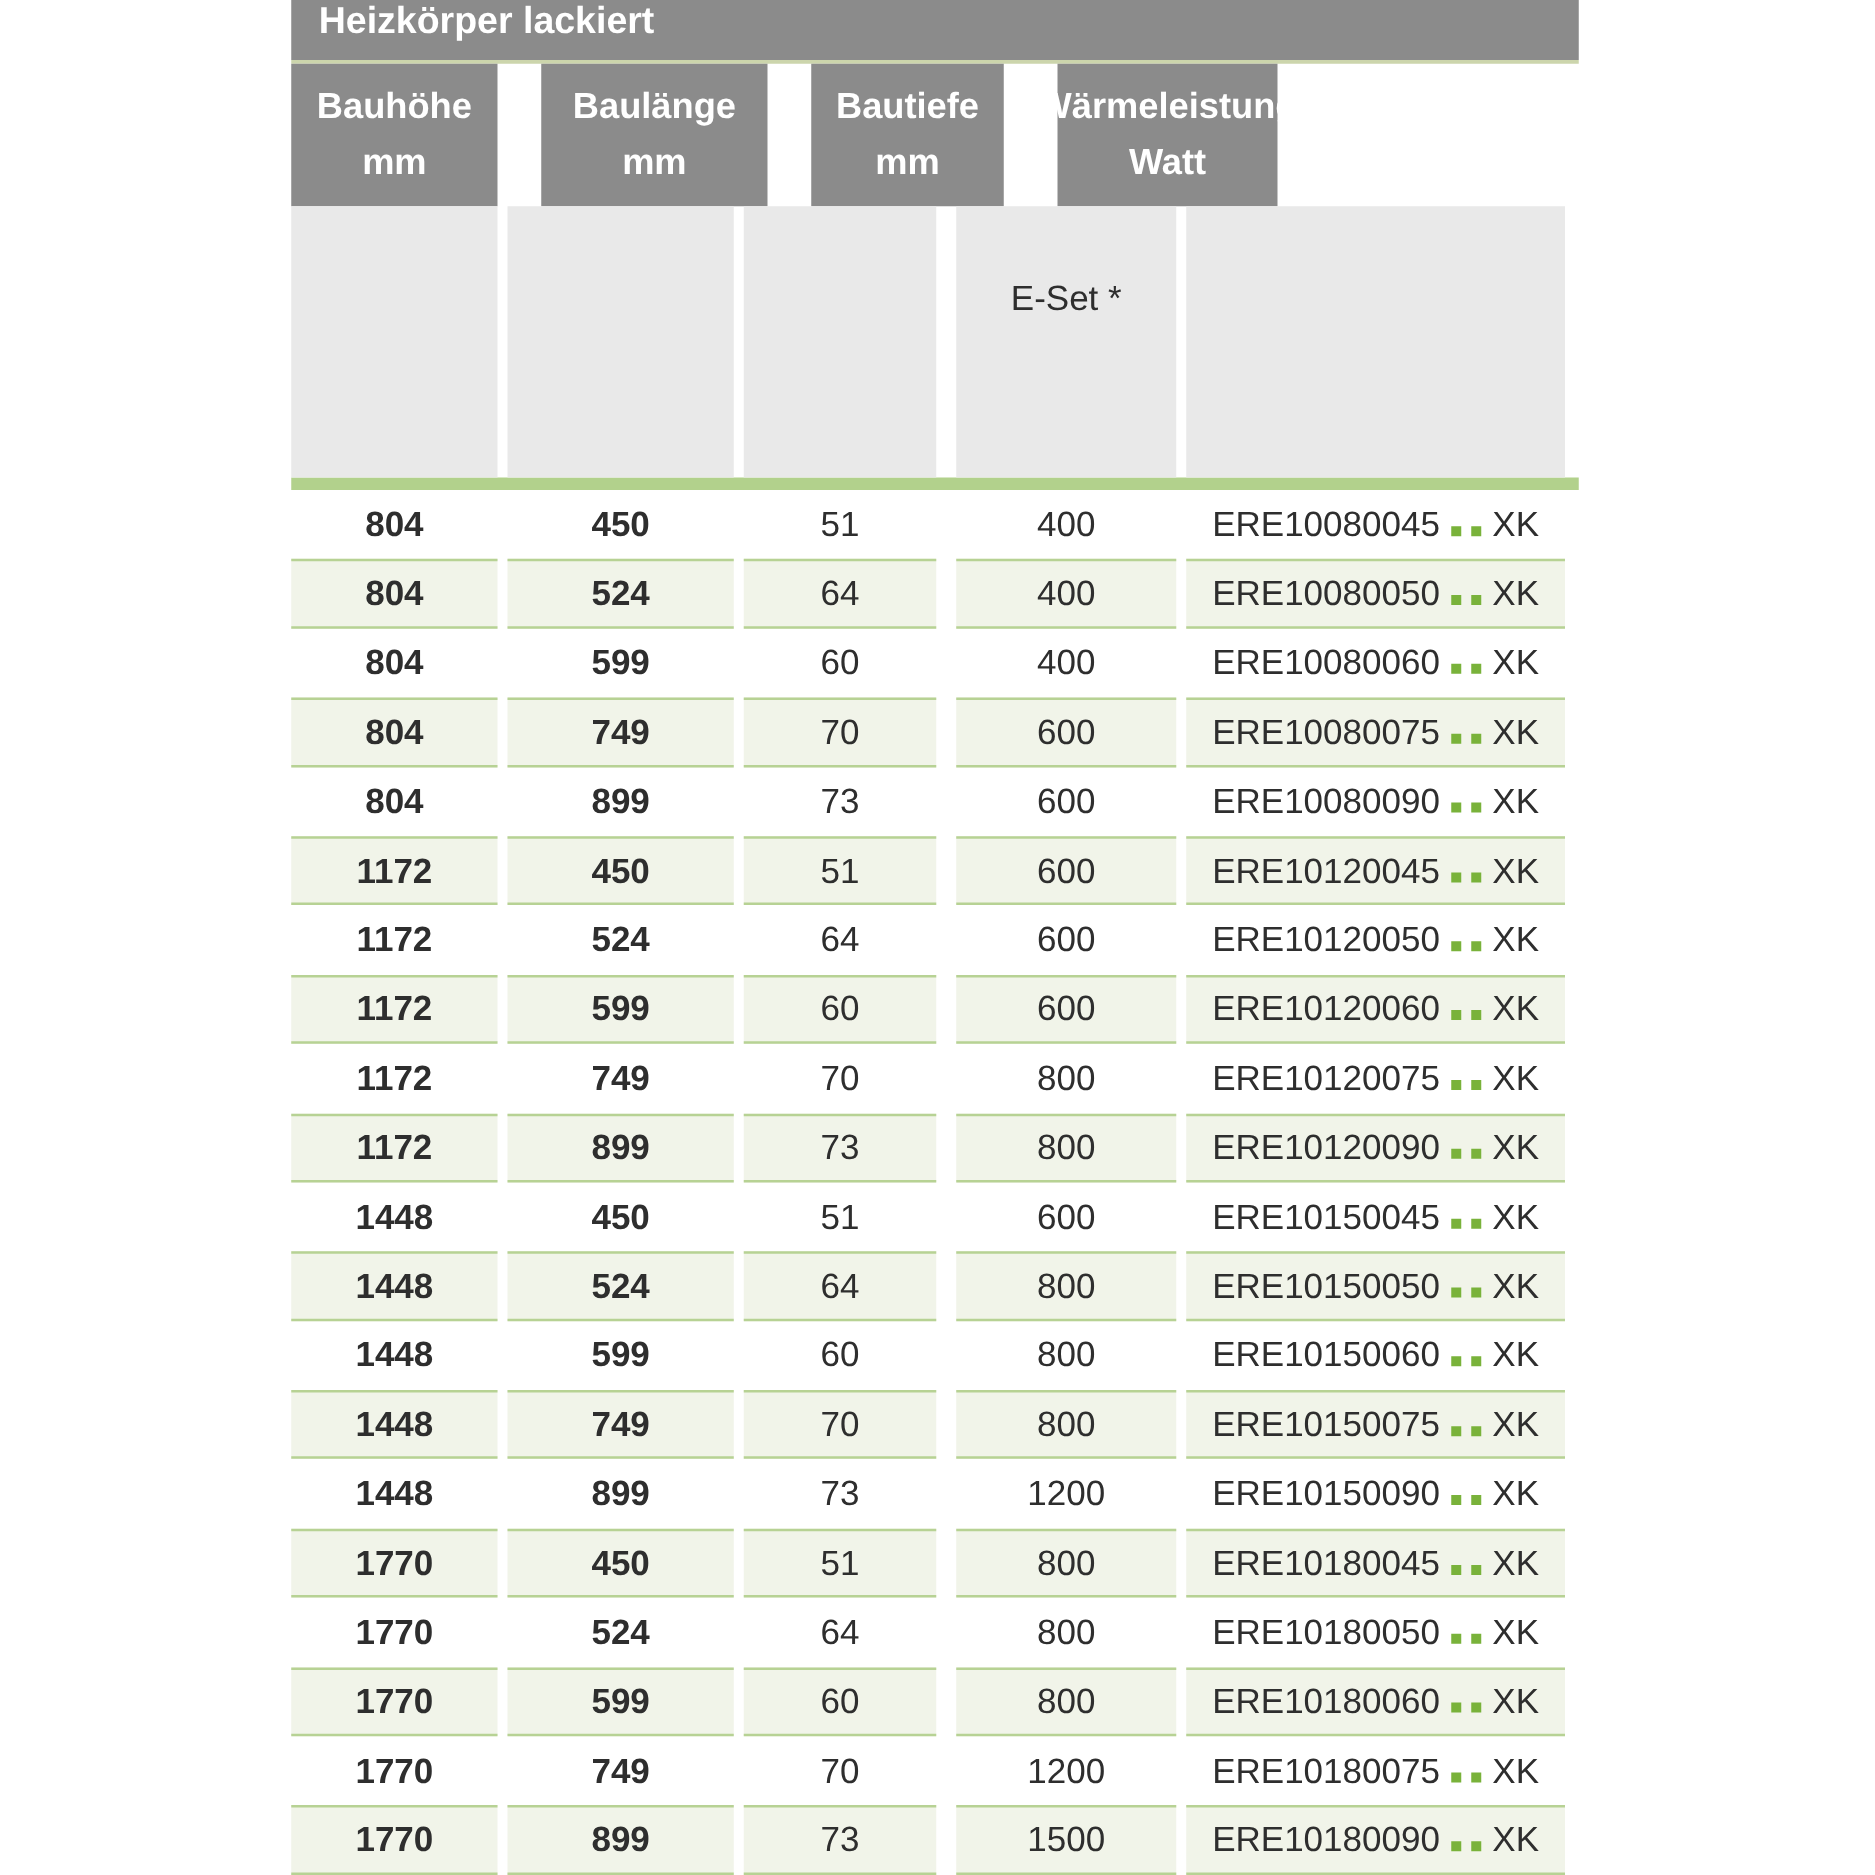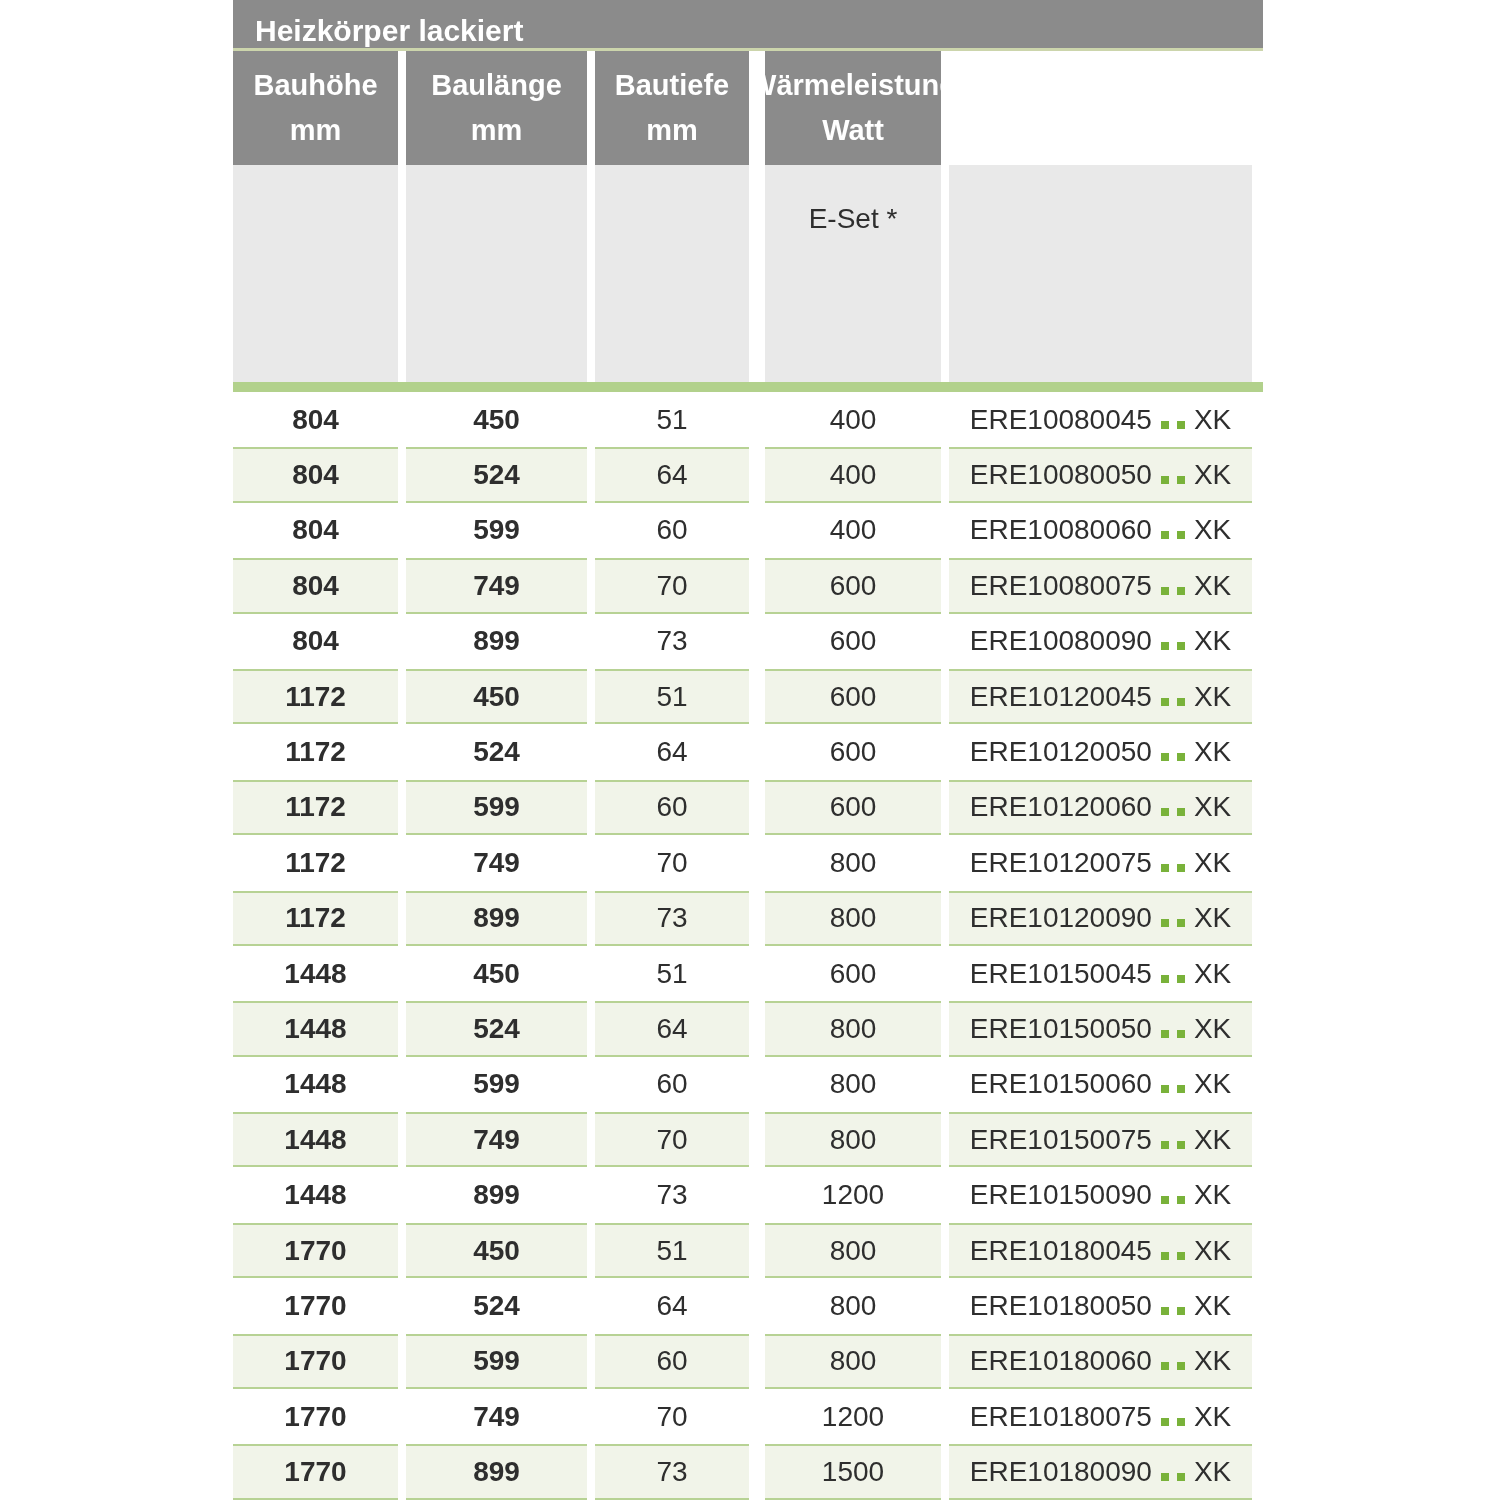--- a/index.html
+++ b/index.html
@@ -22,37 +22,37 @@
     width: 1030px;
   }
   
   .title-bar {
     height: 48px;
     background: #8b8b8b;
     color: #ffffff;
     font-size: 30px;
     font-weight: bold;
     display: flex;
-    align-items: flex-end;
+    align-items: flex-start;
     padding-left: 22px;
     box-sizing: border-box;
   }
   .title-sep {
     height: 3px;
     background: #ccd5ac;
   }
   
   .cols { display: flex; }
   .c1 { width: 165px; margin-right: 8px; }
   .c2 { width: 181px; margin-right: 8px; }
   .c3 { width: 154px; margin-right: 16px; }
   .c4 { width: 176px; margin-right: 8px; }
   .c5 { width: 303px; margin-right: 0; }
   
-  .header-row { height: 114px; }
+  .header-row { height: 114px; gap: 27px; }
   .header-cell {
     background: #8b8b8b;
     color: #ffffff;
     font-size: 29px;
     font-weight: bold;
     display: flex;
     flex-direction: column;
     justify-content: center;
     align-items: center;
     text-align: center;
@@ -61,21 +61,21 @@
   }
   
   .subheader-row { height: 217px; }
   .subheader-cell {
     background: #e9e9e9;
     color: #2e2e2e;
     font-size: 28px;
     display: flex;
     justify-content: center;
     align-items: flex-start;
-    padding-top: 38px;
+    padding-top: 58px;
     box-sizing: border-box;
   }
   .green-bar {
     height: 10px;
     background: #b2d18c;
   }
   
   .row { height: 55.4px; }
   .cell {
     display: flex;

